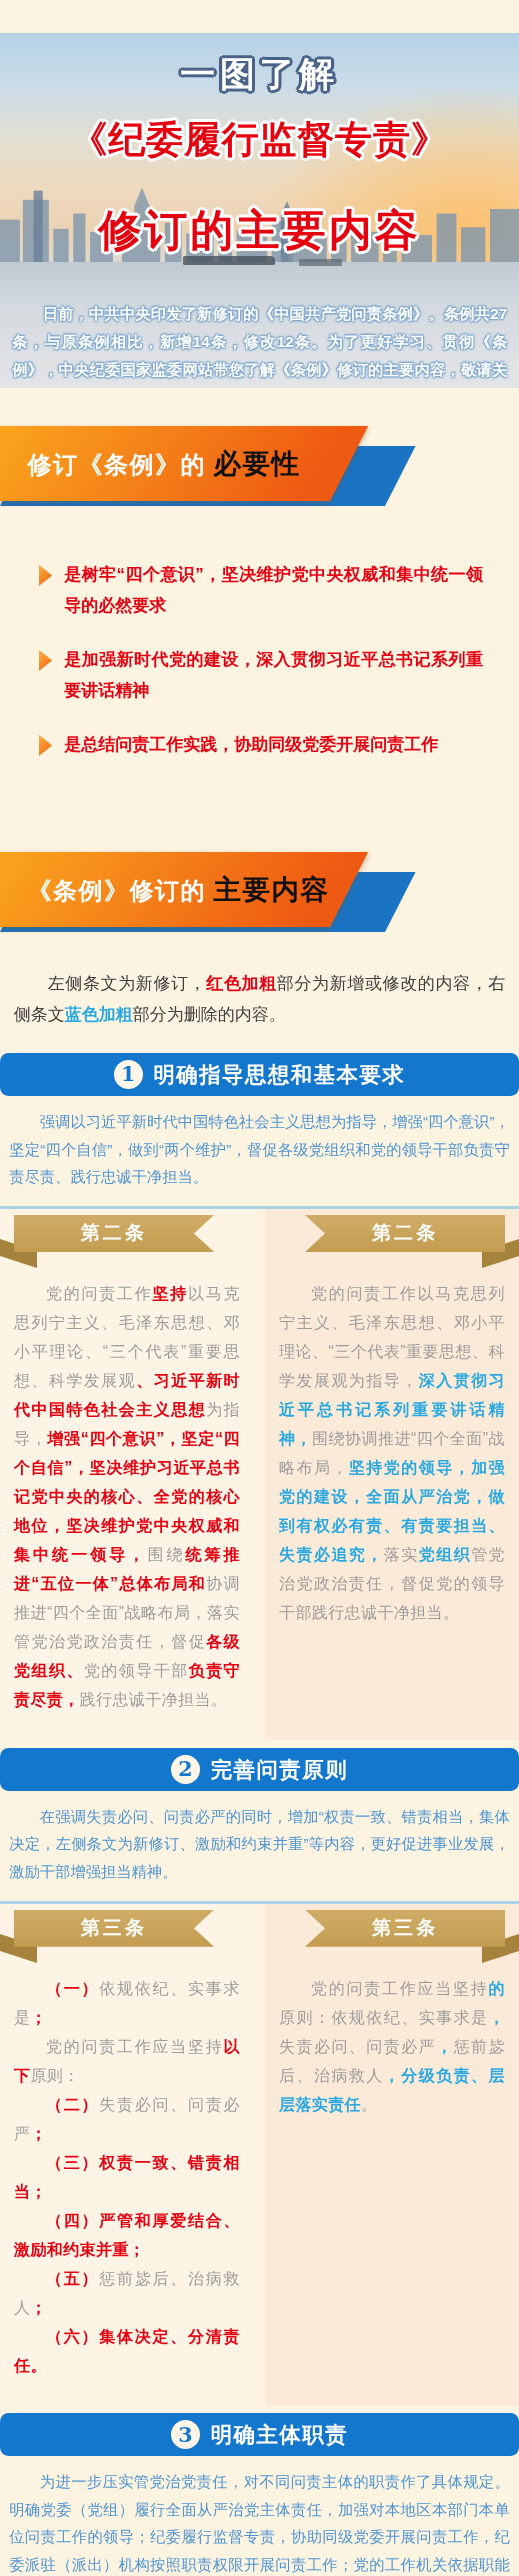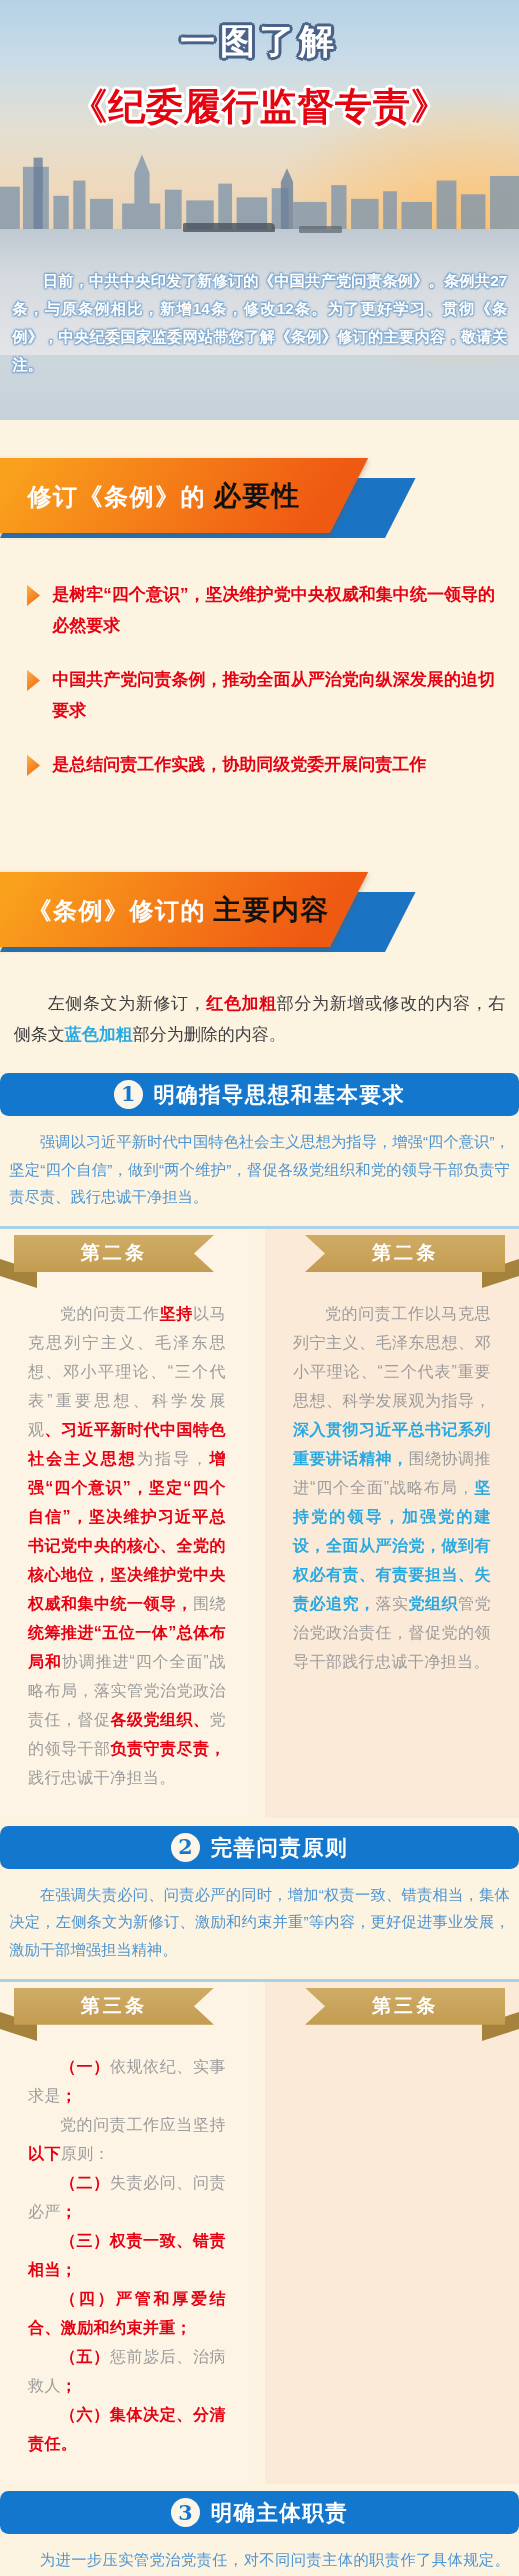--- a/index.html
+++ b/index.html
@@ -6,24 +6,25 @@
   body{
     width:519px;
     background:#fdf3e1;
     font-family:"Liberation Sans","DejaVu Sans",sans-serif;
     -webkit-font-smoothing:antialiased;
   }
   .page{width:519px;overflow:hidden}
 
   
   .hero{
-    position:relative;height:420px;overflow:hidden;
+    position:relative;height:355px;overflow:hidden;
     background:
       radial-gradient(ellipse 336px 229px at 90% 55%, rgba(255,190,100,.85), rgba(255,190,100,0) 62%),
       linear-gradient(180deg,#b5d2e5 0%,#c9dbe8 14%,#e2dfd2 30%,#efd9bc 45%,#e9d2b4 56%,#d7dcdf 70%,#ccd6dd 84%,#c6d2da 100%);
+    margin-top: 33px;
   }
   .skyline{position:absolute;left:0;top:150px;width:519px;height:84px}
   .water{
     position:absolute;left:0;top:229px;width:519px;height:126px;
     background:linear-gradient(180deg,#bfc9d2 0%,#d3d9de 35%,#dde0e4 70%,#e3e4e7 100%);
   }
   .boat{position:absolute;top:223px;left:183px;width:92px;height:9.2px;background:#47525e;border-radius:1.5px 4.6px 1.5px 1.5px;opacity:.8}
   .boat2{position:absolute;top:226px;left:299px;width:43px;height:6.9px;background:#5a6571;border-radius:1.5px;opacity:.7}
   .hero-kicker{
     position:absolute;top:18.3px;left:0;width:100%;text-align:center;
@@ -62,21 +63,21 @@
     box-shadow:1.5px 2.3px 4.6px rgba(120,80,30,.35);
   }
   .big-banner .bb-text{
     position:absolute;left:27.5px;top:26px;white-space:nowrap;
     font-family:"DejaVu Serif","Liberation Serif",serif;font-weight:bold;
   }
   .big-banner .bb-white{color:#fff;font-size:24px;letter-spacing:1.5px}
   .big-banner .bb-black{color:#111;font-size:27.5px;letter-spacing:1.5px;margin-left:7.6px}
 
   
-  .bullets{list-style:none;margin:4px;padding:21.4px 20px 30.5px 23px}
+  .bullets{list-style:none;margin:16px;padding:21.4px 20px 30.5px 23px}
   .bullets li{display:flex;gap:12.2px;margin:0 0 23px 0}
   .arrow-ic{
     flex:none;width:13px;height:21.4px;margin-top:5.3px;
     background:linear-gradient(135deg,#fbb34b 0%,#f4781a 70%);
     clip-path:polygon(0 0,100% 50%,0 100%);
   }
   .bullets .bt{color:#e60112;font-size:17px;line-height:31px;font-weight:bold;text-align:justify}
 
   
   .legend{
@@ -116,21 +117,21 @@
     color:#fff;font-family:"DejaVu Serif","Liberation Serif",serif;
     font-size:19px;letter-spacing:3.1px;font-weight:bold;
   }
   .ribbon .fold{position:absolute;top:30.5px;width:37px;height:17px;background:#a6833c;z-index:1}
   .ribbon-l .band{left:13.7px;right:40px;clip-path:polygon(0 0,100% 0,calc(100% - 20px) 50%,100% 100%,0 100%)}
   .ribbon-l .fold{left:0;transform:skewY(18deg)}
   .ribbon-r .band{left:40px;right:13.7px;clip-path:polygon(0 0,100% 0,100% 100%,0 100%,20px 50%)}
   .ribbon-r .fold{right:0;transform:skewY(-18deg)}
   .col .body{
     font-size:16px;line-height:29px;text-align:justify;text-indent:2em;
-    padding:0 28px;margin:0;letter-spacing:0.4px;
+    padding:0 14px;margin:0;letter-spacing:0.4px;
   }
   .seg-n{color:#9c9c9c}
   .seg-r{color:#e60112;font-weight:bold}
   .seg-b{color:#29a9e0;font-weight:bold}
   .seg-d{color:#3f3f3f}
 </style>
 </head>
 <body>
 
 <div class="page">
@@ -162,39 +163,40 @@
       <g fill="#69809a" opacity="0.8">
         <rect x="44" y="10" width="12" height="100"></rect>
         <polygon points="368,110 368,42 376,24 384,42 384,110"></polygon>
       </g>
     </svg>
     <div class="water"></div>
     <div class="boat"></div>
     <div class="boat2"></div>
     <div class="hero-kicker">一图了解</div>
     <div class="hero-title">《纪委履行监督专责》</div>
+    <div class="hero-subtitle">修订的主要内容</div>
     <p class="hero-intro">日前，中共中央印发了新修订的《中国共产党问责条例》。条例共27条，与原条例相比，新增14条，修改12条。为了更好学习、贯彻《条例》，中央纪委国家监委网站带您了解《条例》修订的主要内容，敬请关注。</p>
   </header>
 
   <section>
     <div class="big-banner">
       <div class="bb-blue"></div>
       <div class="bb-orange"></div>
       <div class="bb-text">
         <span class="bb-white">修订《条例》的</span><span class="bb-black">必要性</span>
       </div>
     </div>
     <ul class="bullets">
       <li>
         <span class="arrow-ic"></span>
         <span class="bt">是树牢“四个意识”，坚决维护党中央权威和集中统一领导的必然要求</span>
       </li>
       <li>
         <span class="arrow-ic"></span>
-        <span class="bt">中国共产党问责条例，推动全面从严治党向纵深发展的迫切要求</span>
+        <span class="bt">是加强新时代党的建设，深入贯彻习近平总书记系列重要讲话精神</span>
       </li>
       <li>
         <span class="arrow-ic"></span>
         <span class="bt">是总结问责工作实践，协助同级党委开展问责工作</span>
       </li>
     </ul>
   </section>
 
   <section>
     <div class="big-banner">
@@ -249,20 +251,21 @@
         <p class="body"><span class="seg-r">（三）权责一致、错责相当；</span></p>
         <p class="body"><span class="seg-r">（四）严管和厚爱结合、激励和约束并重；</span></p>
         <p class="body"><span class="seg-r">（五）</span><span class="seg-n">惩前毖后、治病救人</span><span class="seg-r">；</span></p>
         <p class="body"><span class="seg-r">（六）集体决定、分清责任。</span></p>
       </div>
       <div class="col col-right">
         <div class="ribbon ribbon-r">
           <div class="fold"></div>
           <div class="band">第三条</div>
         </div>
+        <p class="body"><span class="seg-n">党的问责工作应当坚持</span><span class="seg-b">的</span><span class="seg-n">原则：依规依纪、实事求是</span><span class="seg-b">，</span><span class="seg-n">失责必问、问责必严</span><span class="seg-b">，</span><span class="seg-n">惩前毖后、治病救人</span><span class="seg-b">，分级负责、层层落实责任</span><span class="seg-n">。</span></p>
       </div>
     </div>
   </section>
 
   <section class="topic" style="margin-top:7.6px">
     <div class="topic-banner">
       <span class="num-badge">3</span>
       <span class="topic-title">明确主体职责</span>
     </div>
     <p class="summary">为进一步压实管党治党责任，对不同问责主体的职责作了具体规定。明确党委（党组）履行全面从严治党主体责任，加强对本地区本部门本单位问责工作的领导；纪委履行监督专责，协助同级党委开展问责工作，纪委派驻（派出）机构按照职责权限开展问责工作；党的工作机关依据职能履行监督职责，实施本机关本系统本领域的问责工作。</p>

